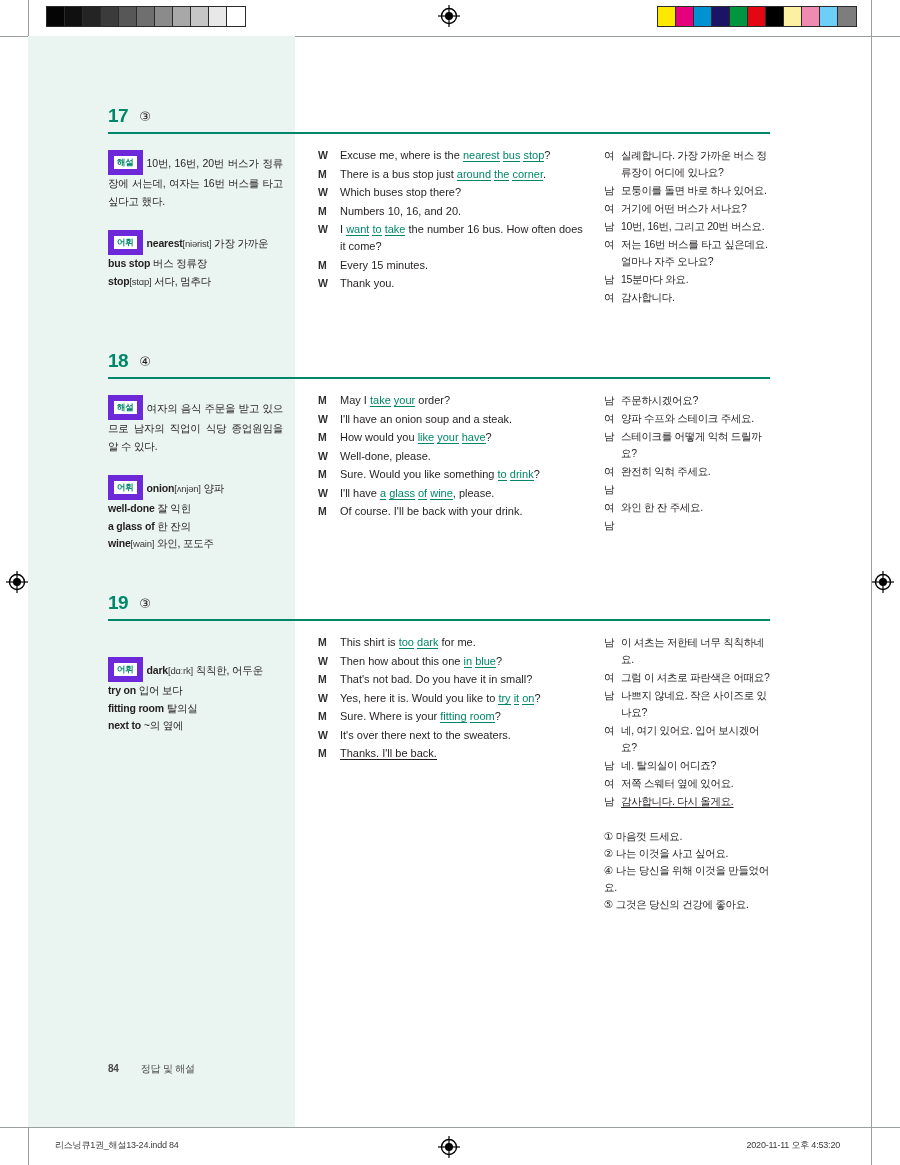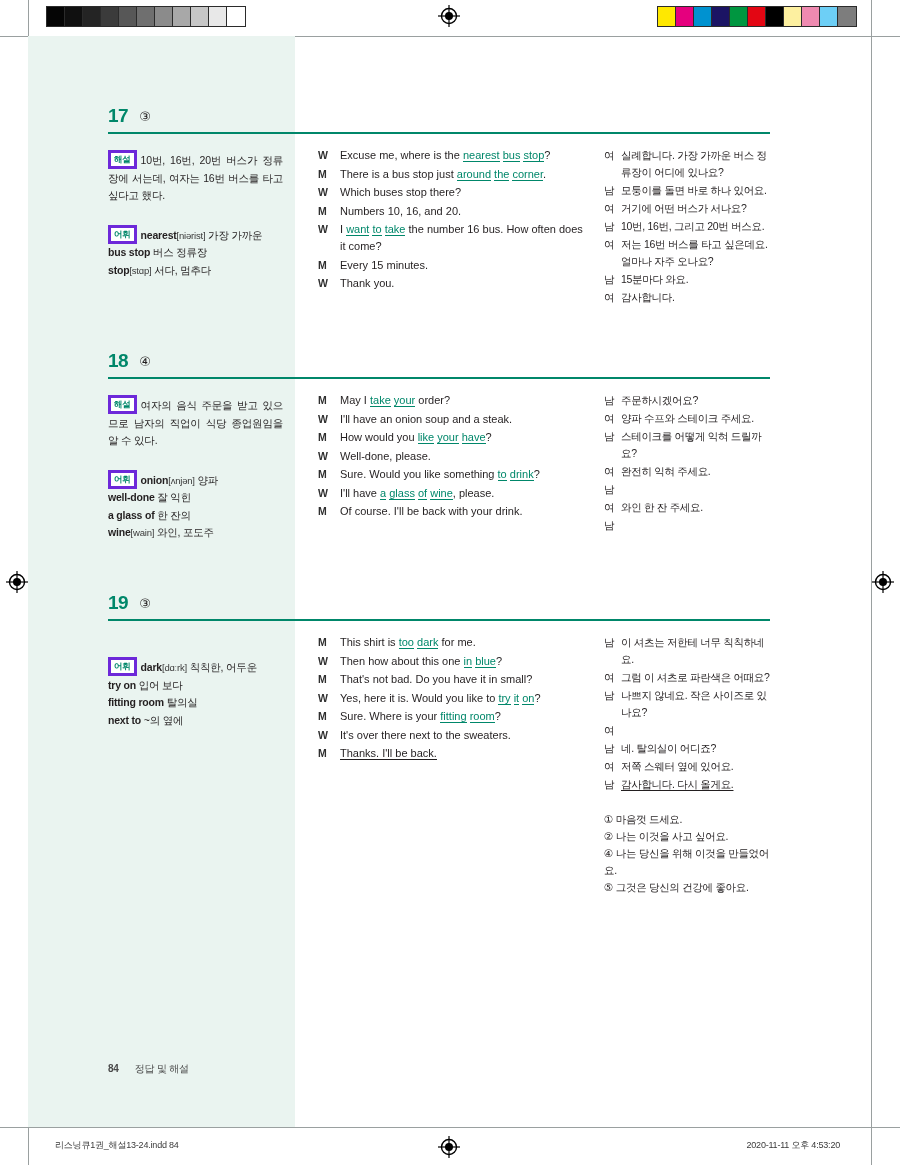--- a/index.html
+++ b/index.html
@@ -107,21 +107,21 @@
   }
 
   
   .sidecol {
     position: absolute;
     left: 108px;
     width: 175px;
   }
   .badge {
     display: inline-block;
-    border: 3px solid #6d28d9;
+    border: 6px solid #6d28d9;
     color: #00876a;
     font-size: 8.5px;
     line-height: 11px;
     padding: 1px 3px 1px 3px;
     vertical-align: 2px;
     margin-right: 4px;
     font-weight: bold;
     background: #ffffff;
     white-space: nowrap;
   }
@@ -196,21 +196,21 @@
 
   
   .folio {
     position: absolute;
     left: 108px;
     top: 1062px;
     font-size: 10px;
     color: #4a4a4a;
     letter-spacing: -0.2px;
   }
-  .folio .pnum { font-weight: bold; margin-right: 16px; }
+  .folio .pnum { font-weight: bold; margin-right: 22px; }
 
   .doc-footer {
     position: absolute;
     top: 1139px;
     font-size: 9px;
     color: #3a3a3a;
     letter-spacing: -0.2px;
     white-space: nowrap;
   }
   #footer-file { left: 55px; }
@@ -487,20 +487,21 @@
           <div class="tline">
             <div class="tspk">여</div>
             <div class="ttxt">그럼 이 셔츠로 파란색은 어때요?</div>
           </div>
           <div class="tline">
             <div class="tspk">남</div>
             <div class="ttxt">나쁘지 않네요. 작은 사이즈로 있나요?</div>
           </div>
           <div class="tline">
             <div class="tspk">여</div>
+            <div class="ttxt">네, 여기 있어요. 입어 보시겠어요?</div>
           </div>
           <div class="tline">
             <div class="tspk">남</div>
             <div class="ttxt">네. 탈의실이 어디죠?</div>
           </div>
           <div class="tline">
             <div class="tspk">여</div>
             <div class="ttxt">저쪽 스웨터 옆에 있어요.</div>
           </div>
           <div class="tline">

